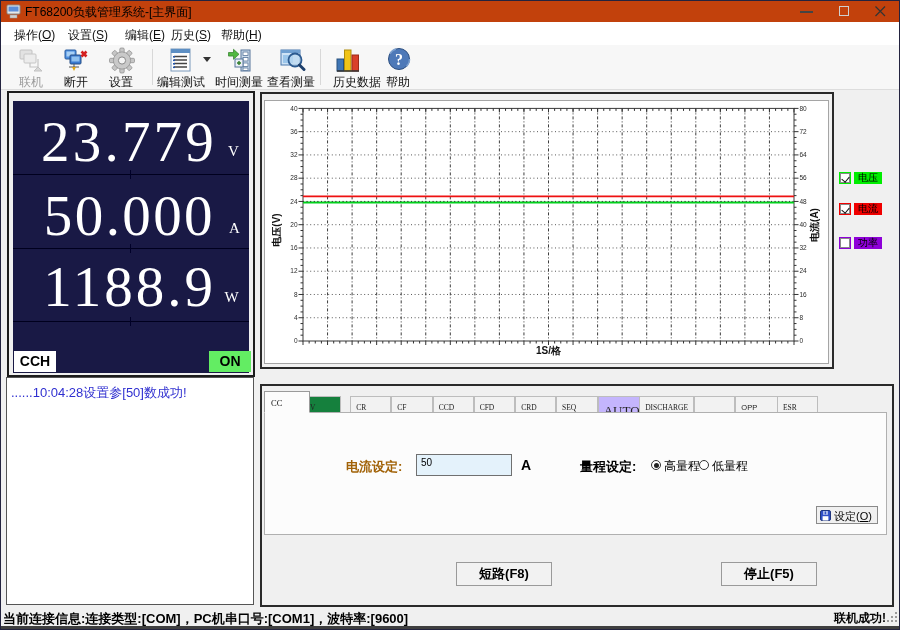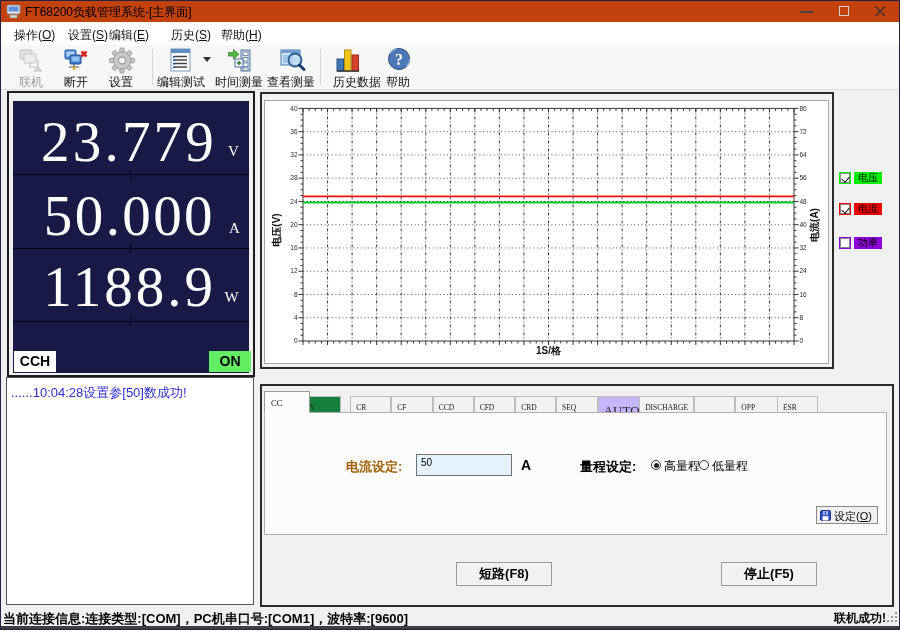--- a/index.html
+++ b/index.html
@@ -22,21 +22,21 @@
   <div class="abs" style="left:799px;top:10px;width:13px;height:1.5px;background:#444;"></div>
   <div class="abs" style="left:838px;top:5px;width:10px;height:10px;border:1px solid #cfcfcf;"></div>
   <svg class="abs" style="left:873px;top:4px" width="13" height="13" viewBox="0 0 13 13">
     <path d="M1.5 1.5 L11 11 M11 1.5 L1.5 11" stroke="#333" stroke-width="1.2"></path>
   </svg>
 </div>
 
 <div class="abs" style="left:1px;top:22px;width:898px;height:23px;background:#ffffff;font-size:12px;color:#111;">
   <span class="abs" style="left:13px;top:5px">操作(<u>O</u>)</span>
   <span class="abs" style="left:67px;top:5px">设置(<u>S</u>)</span>
-  <span class="abs" style="left:108px;top:5px">编辑(<u>E</u>)</span>
+  <span class="abs" style="left:124px;top:5px">编辑(<u>E</u>)</span>
   <span class="abs" style="left:170px;top:5px">历史(<u>S</u>)</span>
   <span class="abs" style="left:220px;top:5px">帮助(<u>H</u>)</span>
 </div>
 
 <div class="abs" style="left:1px;top:45px;width:898px;height:45px;background:#f7f7f7;border-bottom:1px solid #ddd;">
   <div class="abs" style="left:151px;top:4px;width:1px;height:36px;background:#d8d8d8;"></div>
   <div class="abs" style="left:319px;top:4px;width:1px;height:36px;background:#d8d8d8;"></div>
 
   <svg class="abs" style="left:17px;top:3px" width="26" height="26" viewBox="0 0 26 26">
     <rect x="2" y="2" width="12" height="9" rx="1" fill="#e2e2e2" stroke="#c2c2c2"></rect>
@@ -481,21 +481,21 @@
   <div class="abs" style="left:37px;top:10px;width:41.5px;height:16.5px;border:1px solid #bdbdbd;border-bottom:none;background:#15803d;font-size:7.5px;font-family:'Liberation Serif',serif;padding:5.5px 0 0 5px;color:#222;overflow:hidden;white-space:nowrap;">CV</div>
     <div class="abs" style="left:88.3px;top:10px;width:40.89999999999999px;height:16.5px;border:1px solid #bdbdbd;border-bottom:none;background:#f2f2f2;font-size:7.5px;font-family:'Liberation Serif',serif;padding:5.5px 0 0 5px;color:#222;overflow:hidden;white-space:nowrap;">CR</div>
     <div class="abs" style="left:129.2px;top:10px;width:41.60000000000002px;height:16.5px;border:1px solid #bdbdbd;border-bottom:none;background:#f2f2f2;font-size:7.5px;font-family:'Liberation Serif',serif;padding:5.5px 0 0 5px;color:#222;overflow:hidden;white-space:nowrap;">CF</div>
     <div class="abs" style="left:170.8px;top:10px;width:40.89999999999998px;height:16.5px;border:1px solid #bdbdbd;border-bottom:none;background:#f2f2f2;font-size:7.5px;font-family:'Liberation Serif',serif;padding:5.5px 0 0 5px;color:#222;overflow:hidden;white-space:nowrap;">CCD</div>
     <div class="abs" style="left:211.7px;top:10px;width:41.5px;height:16.5px;border:1px solid #bdbdbd;border-bottom:none;background:#f2f2f2;font-size:7.5px;font-family:'Liberation Serif',serif;padding:5.5px 0 0 5px;color:#222;overflow:hidden;white-space:nowrap;">CFD</div>
     <div class="abs" style="left:253.2px;top:10px;width:40.900000000000034px;height:16.5px;border:1px solid #bdbdbd;border-bottom:none;background:#f2f2f2;font-size:7.5px;font-family:'Liberation Serif',serif;padding:5.5px 0 0 5px;color:#222;overflow:hidden;white-space:nowrap;">CRD</div>
     <div class="abs" style="left:294.1px;top:10px;width:41.599999999999966px;height:16.5px;border:1px solid #bdbdbd;border-bottom:none;background:#f2f2f2;font-size:7.5px;font-family:'Liberation Serif',serif;padding:5.5px 0 0 5px;color:#222;overflow:hidden;white-space:nowrap;">SEQ</div>
     <div class="abs" style="left:335.7px;top:10px;width:59px;height:16.5px;border:1px solid #bdbdbd;border-bottom:none;background:#c4b5fd;font-size:13px;font-family:'Liberation Serif',serif;padding:5.5px 0 0 5px;color:#222;overflow:hidden;white-space:nowrap;">AUTO</div>
     <div class="abs" style="left:377.2px;top:10px;width:55.19999999999999px;height:16.5px;border:1px solid #bdbdbd;border-bottom:none;background:#f2f2f2;font-size:7.5px;font-family:'Liberation Serif',serif;padding:5.5px 0 0 5px;color:#222;overflow:hidden;white-space:nowrap;">DISCHARGE</div>
     <div class="abs" style="left:432.4px;top:10px;width:40.900000000000034px;height:16.5px;border:1px solid #bdbdbd;border-bottom:none;background:#f2f2f2;font-size:7.5px;font-family:'Liberation Serif',serif;padding:15px 0 0 5px;color:#222;overflow:hidden;white-space:nowrap;">OCP</div>
-    <div class="abs" style="left:473.3px;top:10px;width:58px;height:16.5px;border:1px solid #bdbdbd;border-bottom:none;background:#f2f2f2;font-size:7.5px;font-family:Liberation Serif, serif;padding:5.5px 0 0 5px;color:#222;overflow:hidden;white-space:nowrap;">OPP</div>
+    <div class="abs" style="left:473.3px;top:10px;width:58px;height:16.5px;border:1px solid #bdbdbd;border-bottom:none;background:#f2f2f2;font-size:7.5px;font-family:Liberation Sans, sans-serif;padding:5.5px 0 0 5px;color:#222;overflow:hidden;white-space:nowrap;">OPP</div>
     <div class="abs" style="left:514.9px;top:10px;width:41.60000000000002px;height:16.5px;border:1px solid #bdbdbd;border-bottom:none;background:#f2f2f2;font-size:7.5px;font-family:'Liberation Serif',serif;padding:5.5px 0 0 5px;color:#222;overflow:hidden;white-space:nowrap;">ESR</div>
     <div class="abs" style="left:2px;top:4.5px;width:45.8px;height:22.5px;border:1px solid #9a9a9a;border-bottom:1px solid #fcfcfc;background:#fcfcfc;font-size:8.5px;font-family:'Liberation Serif',serif;padding:6px 0 0 6px;color:#111;z-index:3;">CC</div>
 
   <div class="abs" style="left:1.5px;top:26px;width:623.5px;height:122.5px;background:#fcfcfc;border:1px solid #b0b0b0;"></div>
   <div class="abs" style="left:84px;top:72px;font-size:13px;font-weight:bold;color:#a16207;">电流设定:</div>
   <div class="abs" style="left:154px;top:68px;width:96px;height:22px;background:#e4f2fb;border:1px solid #707070;font-size:10px;padding:2px 0 0 4px;color:#000;">50</div>
   <div class="abs" style="left:259px;top:71px;font-size:14px;font-weight:bold;">A</div>
   <div class="abs" style="left:318px;top:72px;font-size:13px;font-weight:bold;">量程设定:</div>
   <div class="abs" style="left:389px;top:74px;width:10px;height:10px;border:1px solid #333;border-radius:50%;background:#fff;"></div>
   <div class="abs" style="left:391.5px;top:76.5px;width:5px;height:5px;border-radius:50%;background:#222;"></div>

